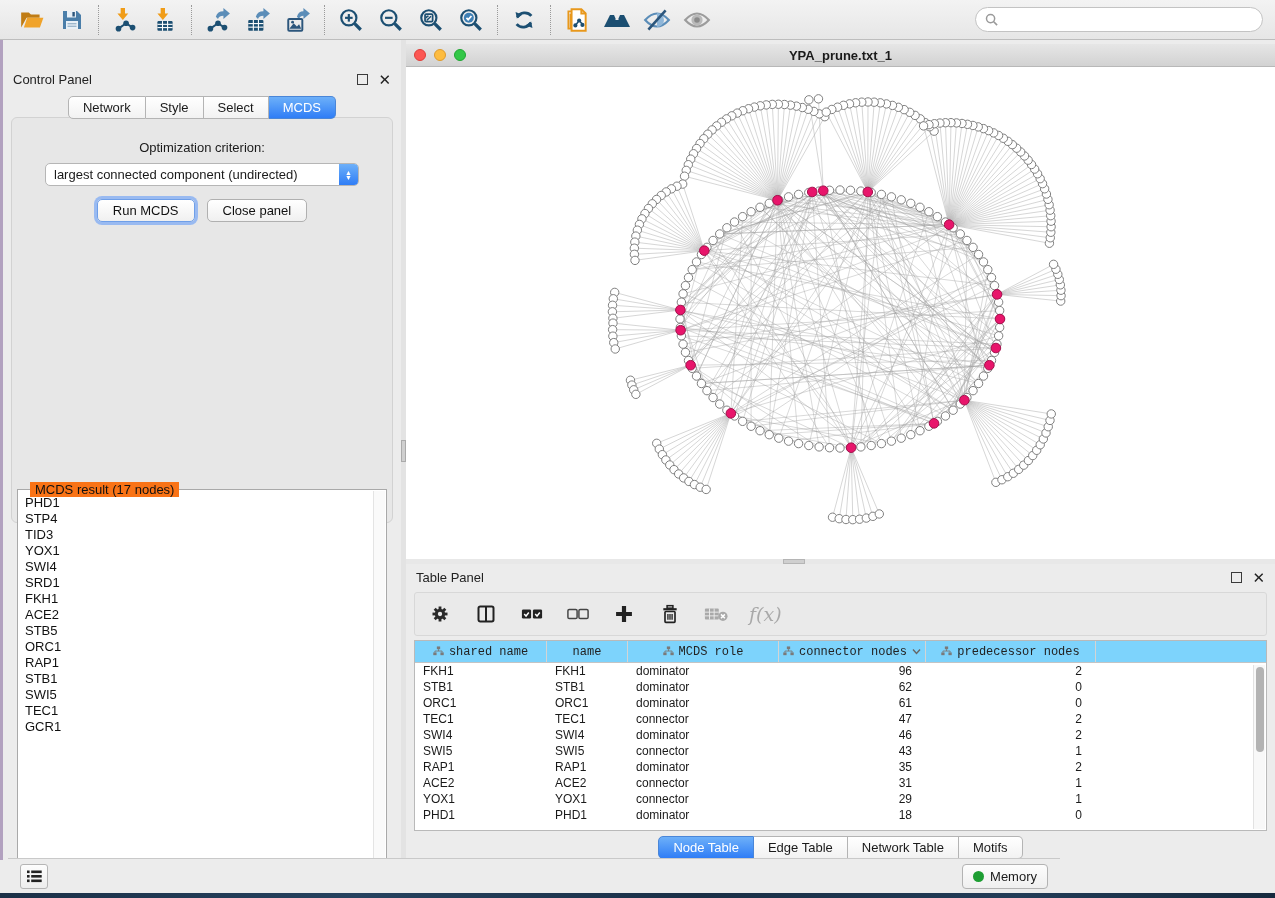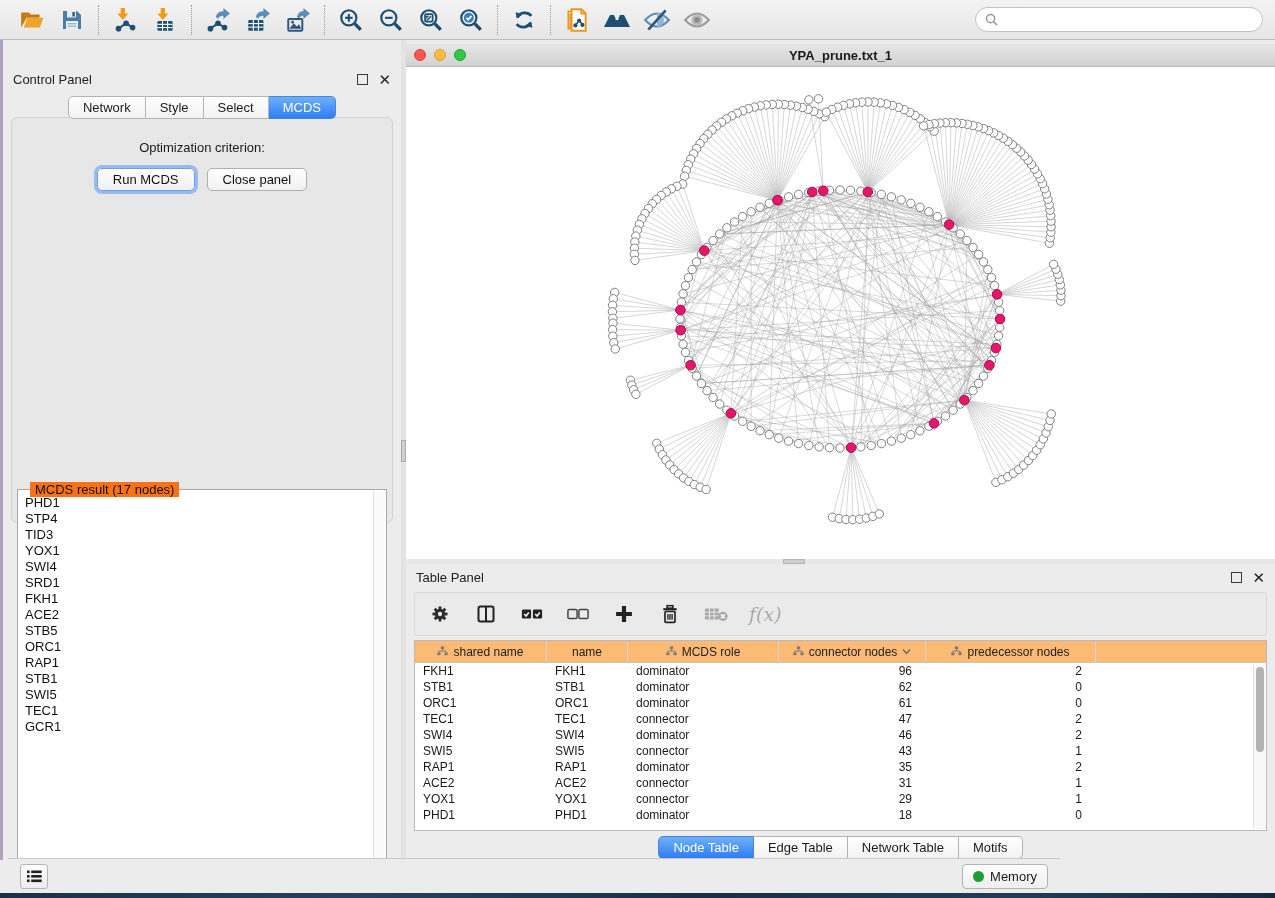--- a/index.html
+++ b/index.html
@@ -67,21 +67,21 @@
   .net-title .ttl { position:absolute; left:0; right:0; text-align:center; font-size:13px; font-weight:700; color:#1a1a1a; }
   .net-canvas { position:absolute; left:406px; top:67px; width:869px; height:492px; background:#fff; }
 
   
   .table-panel { position:absolute; left:406px; top:564px; width:869px; height:294px; background:#ececec; }
   .tp-toolbar { position:absolute; left:8px; right:8px; top:28px; height:44px; background:#eaeaea;
     border:1px solid #d8d8d8; border-radius:3px; display:flex; align-items:center; padding:16px 12px; gap:20px; }
   .tpi { width:26px; height:26px; display:flex; align-items:center; justify-content:center; }
   .fx { font-family:"DejaVu Serif","Liberation Serif",serif; font-style:italic; font-size:19px; color:#a9a9a9; }
   .table-wrap { position:absolute; left:8px; right:8px; top:76px; height:191px; background:#fff; border:1px solid #b9b9b9; }
-  .thead { display:flex; height:22px; border-bottom:1px solid #c4c4c4; background:#fdba74; }
+  .thead { display:flex; height:22px; border-bottom:1px solid #c4c4c4; background:#7dd3fc;font-family:Liberation Mono, monospace; }
   .th { display:flex; align-items:center; justify-content:center; gap:5px; font-size:12px; color:#222;
     border-right:1px solid #d4d4d4; overflow:hidden; }
   .tbody .tr { display:flex; height:16px; }
   .td { font-size:12px; line-height:16px; padding:0 8px; white-space:nowrap; overflow:hidden; }
   .td.num { text-align:right; padding-right:14px; }
   .t-scroll { position:absolute; top:24px; right:1px; bottom:1px; width:12px; background:#f8f8f8; border-left:1px solid #e2e2e2; }
   .t-thumb { position:absolute; top:2px; left:1.5px; width:8px; height:85px; background:#b3b3b3; border-radius:4px; }
   .tp-tabs { position:absolute; left:0; right:0; top:272px; display:flex; justify-content:center; }
 
   
@@ -272,20 +272,27 @@
       <span class="mini-close">✕</span>
     </div>
     <div class="seg-row">
         <div class="seg">Network</div>
         <div class="seg">Style</div>
         <div class="seg">Select</div>
         <div class="seg active">MCDS</div>
       </div>
     <div class="tab-content">
       <div class="opt-label">Optimization criterion:</div>
+      <div class="dropdown">
+        <span class="val">largest connected component (undirected)</span>
+        <span class="dd-btn">
+            <span>▲</span>
+            <span>▼</span>
+          </span>
+      </div>
       <div class="btn-row">
         <button class="mac-btn focused">Run MCDS</button>
         <button class="mac-btn">Close panel</button>
       </div>
     </div>
     <div class="mcds-box">
       <div class="mcds-box-title">MCDS result (17 nodes)</div>
       <div class="mcds-list">
           <div class="mcds-item">PHD1</div>
           <div class="mcds-item">STP4</div>

